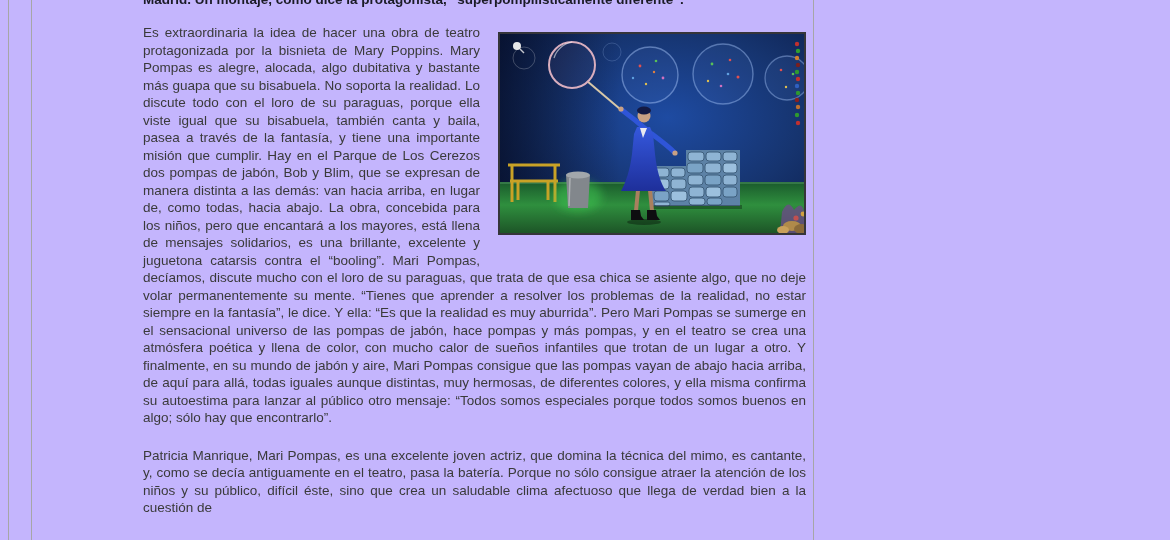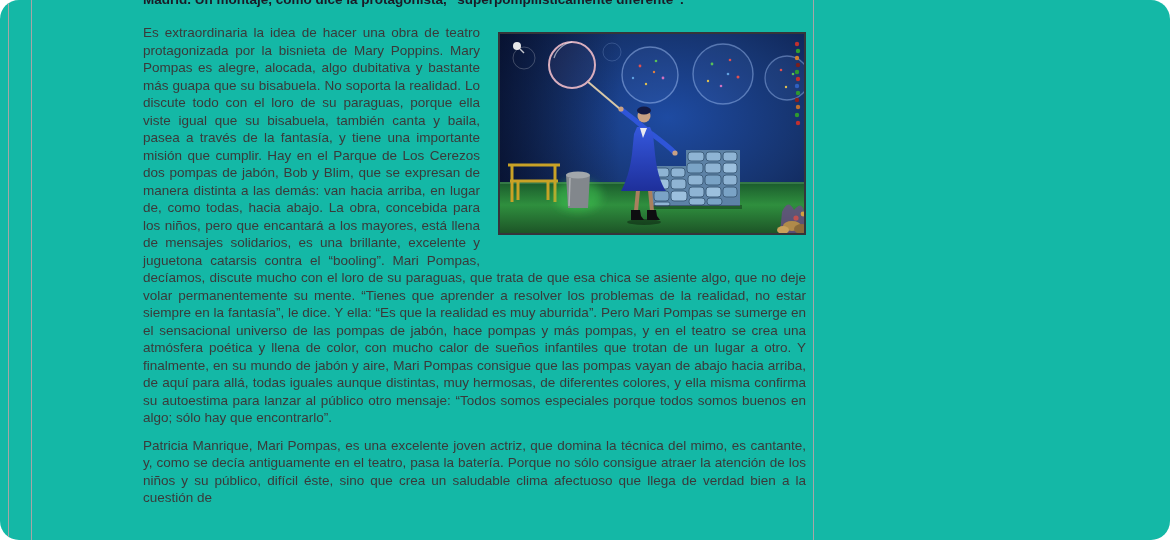--- a/index.html
+++ b/index.html
@@ -2,21 +2,21 @@
 <html><head>
 <meta charset="utf-8">
 <style>
   html,body{margin:0;padding:0;}
   body{
     width:1170px;height:540px;
     background:#ffffff;
     font-family:"Liberation Sans","DejaVu Sans",sans-serif;
     overflow:hidden;
   }
-  .page{position:relative;width:1170px;height:540px;overflow:hidden;background:#14b8a6;border-radius:19px;}
+  .page{position:relative;width:1170px;height:540px;overflow:hidden;background:#c4b5fd;}
   .vline{position:absolute;top:0;bottom:0;width:1px;background:#a6a6a6;}
   .vline-a{left:8px;}
   .vline-b{left:31px;}
   .vline-c{left:813px;}
   .article{
     position:absolute;left:143px;top:-9px;width:663px;
     color:#3a3a3a;font-size:13.5px;line-height:17.5px;
     text-align:justify;
   }
   .heading{
@@ -26,21 +26,21 @@
   }
   .photo-wrap{
     float:right;
     width:304px;height:199px;
     margin:8px 0 18px 18px;
     border:2px solid #35353a;
     background:#0c1c48;
   }
   .photo-wrap svg{display:block;}
   .para{margin:0;}
-  .para + .para{margin-top:10px;}
+  .para + .para{margin-top:20px;}
 </style>
 </head>
 <body>
 
 <div class="page">
   <div class="vline vline-a"></div>
   <div class="vline vline-b"></div>
   <div class="vline vline-c"></div>
 
   <div class="article">

